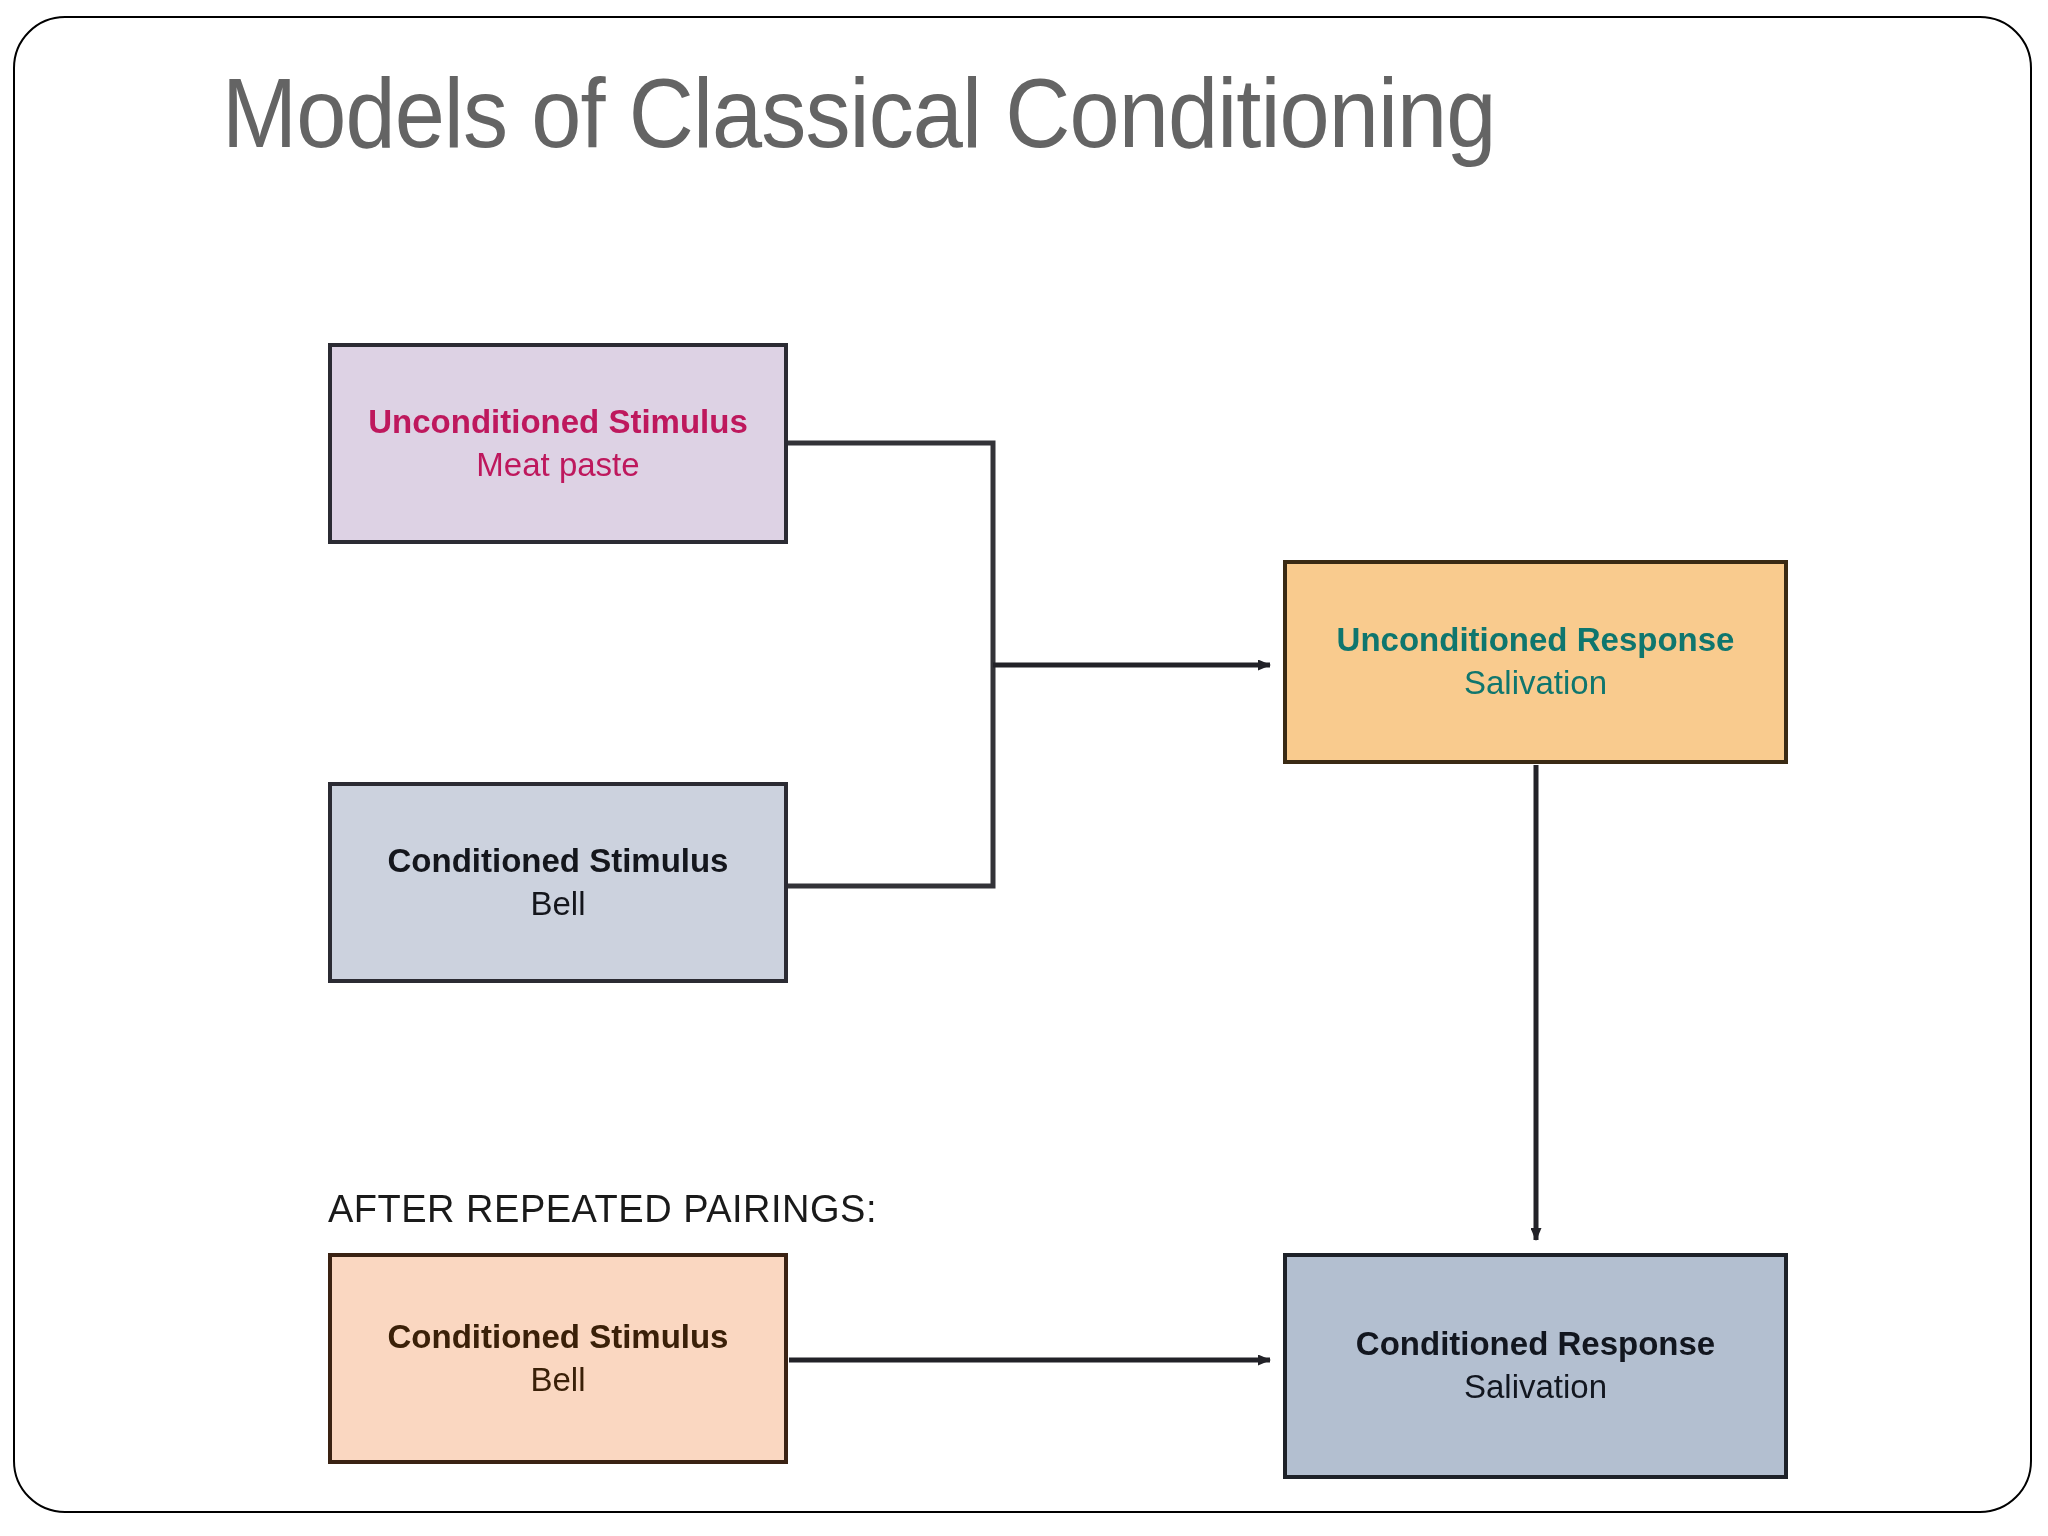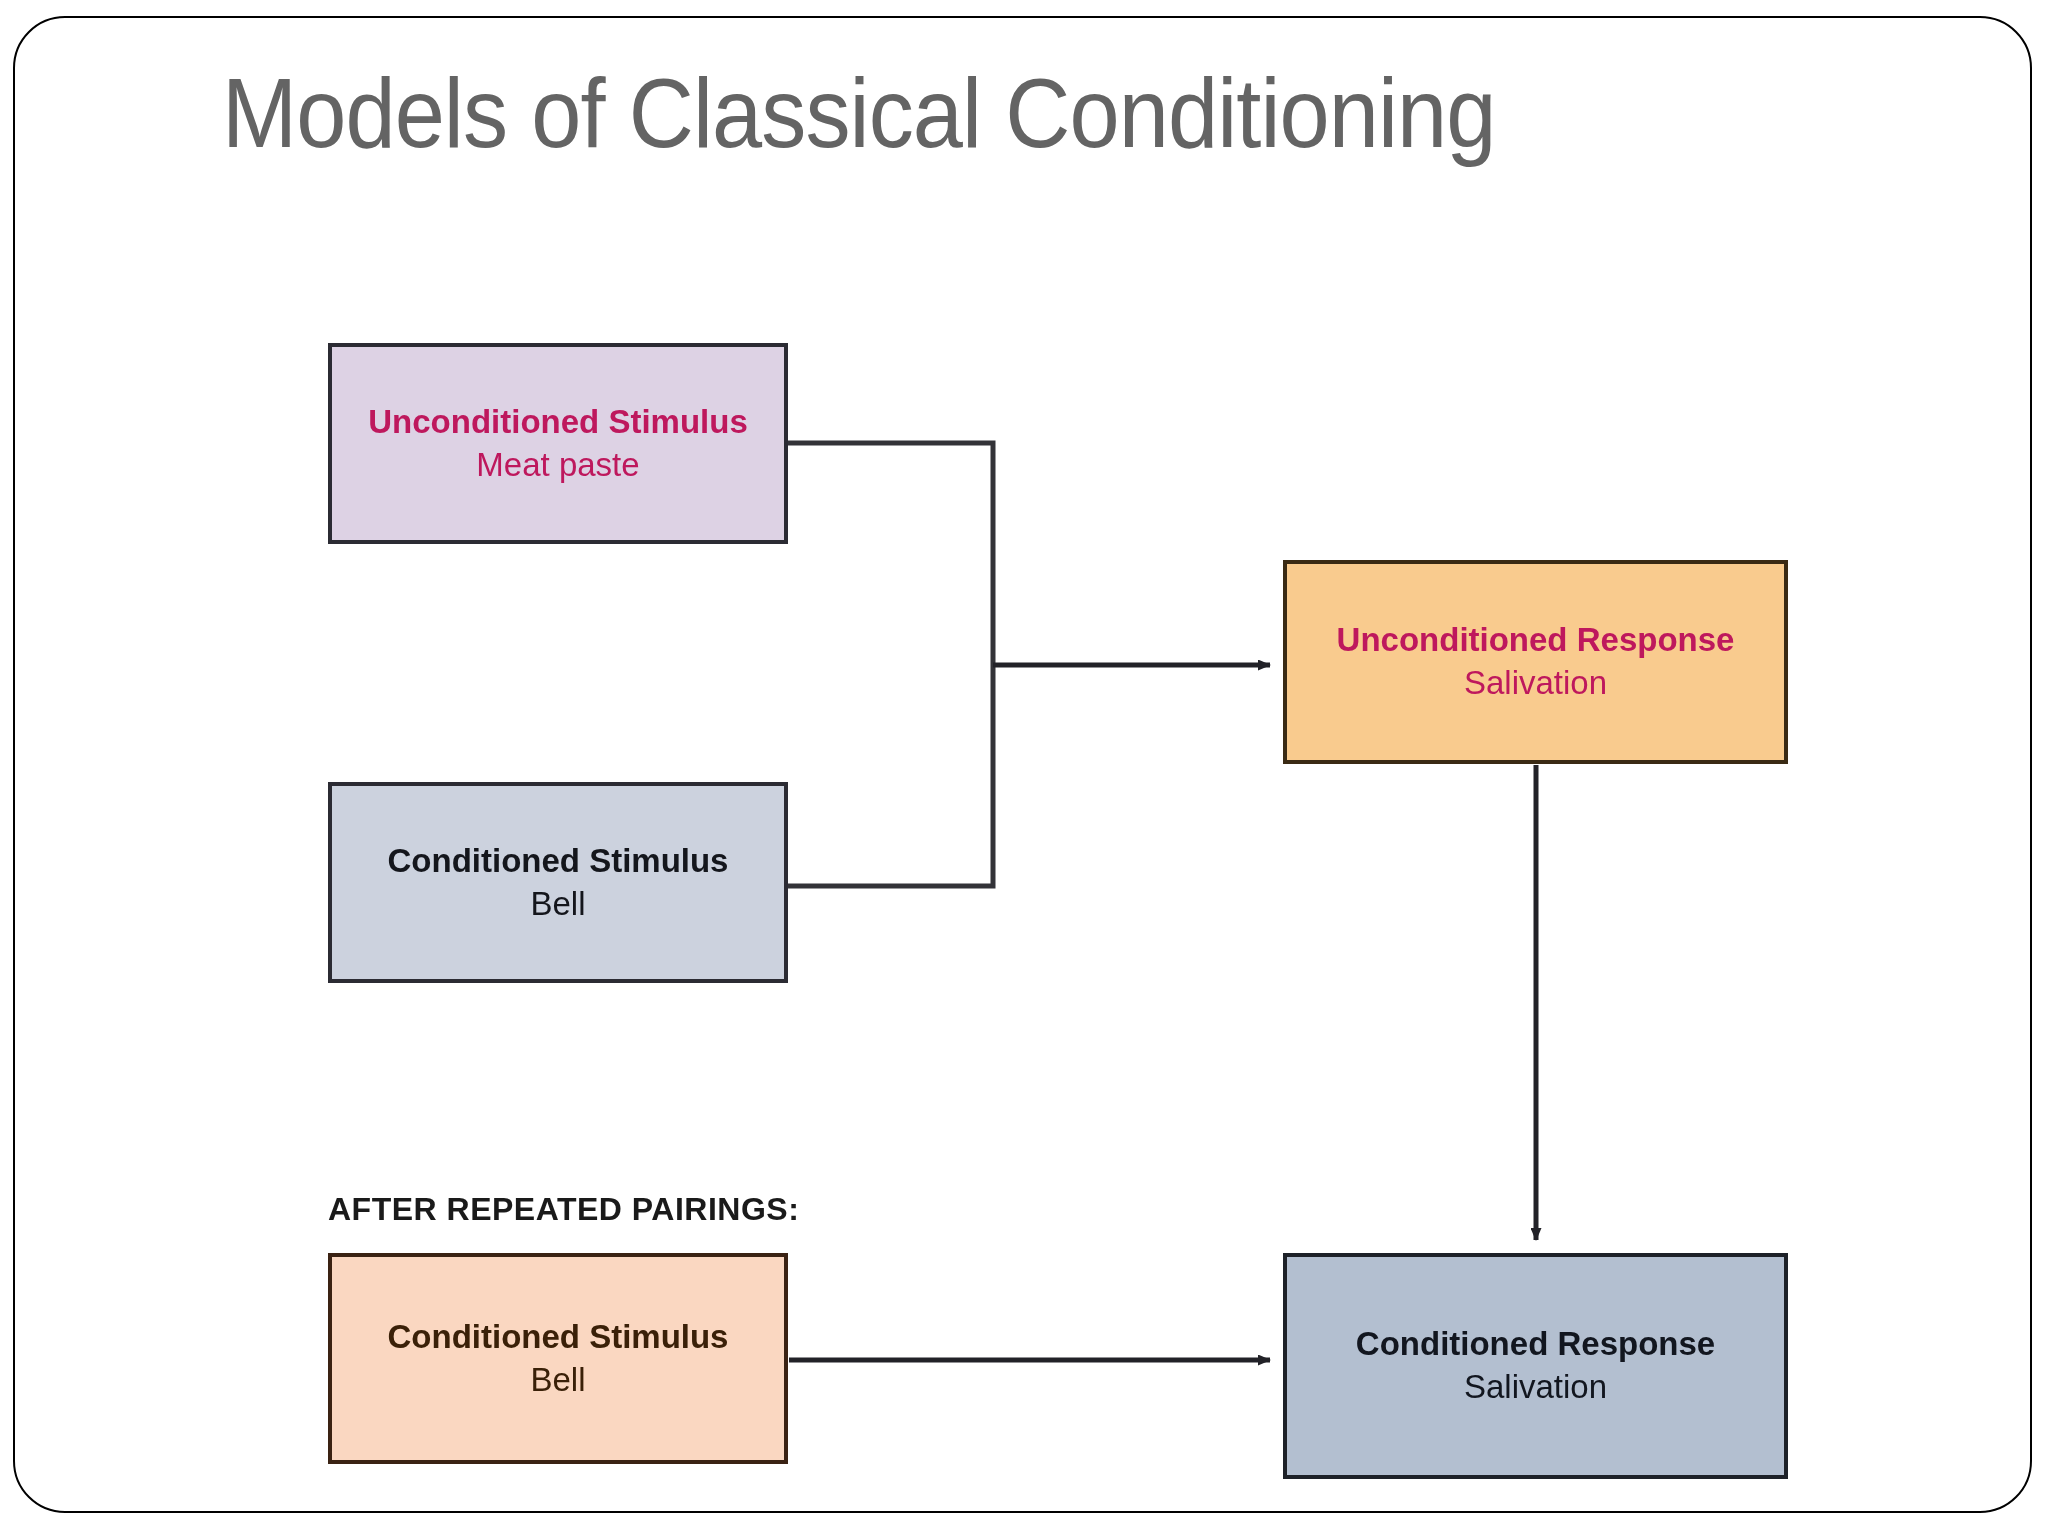--- a/index.html
+++ b/index.html
@@ -98,43 +98,43 @@
     left: 328px; top: 782px; width: 460px; height: 201px;
     background: #ccd2de;
   }
   #node-cs-top .nd-title, #node-cs-top .nd-sub { color: #14161c; }
 
   #node-ur {
     left: 1283px; top: 560px; width: 505px; height: 204px;
     background: #f9cb8e;
     border-color: #3a2a14;
   }
-  #node-ur .nd-title, #node-ur .nd-sub { color: #be185d; }
+  #node-ur .nd-title, #node-ur .nd-sub { color: #0f766e; }
 
   #node-cs-bottom {
     left: 328px; top: 1253px; width: 460px; height: 211px;
     background: #fad7c1;
     border-color: #3a2213;
   }
   #node-cs-bottom .nd-title, #node-cs-bottom .nd-sub { color: #3a2008; }
 
   #node-cr {
     left: 1283px; top: 1253px; width: 505px; height: 226px;
     background: #b3bfd0;
     border-color: #1d2128;
   }
   #node-cr .nd-title, #node-cr .nd-sub { color: #12161f; }
 
   
   #pairings-label {
     position: absolute;
     left: 328px;
     top: 1189px;
-    font-size: 32px;
-    font-weight: bold;
+    font-size: 38px;
+    font-weight: normal;
     color: #1a1a1a;
     letter-spacing: 0.5px;
     white-space: nowrap;
     line-height: 40px;
   }
 
   
   #connectors {
     position: absolute;
     left: 0; top: 0;

